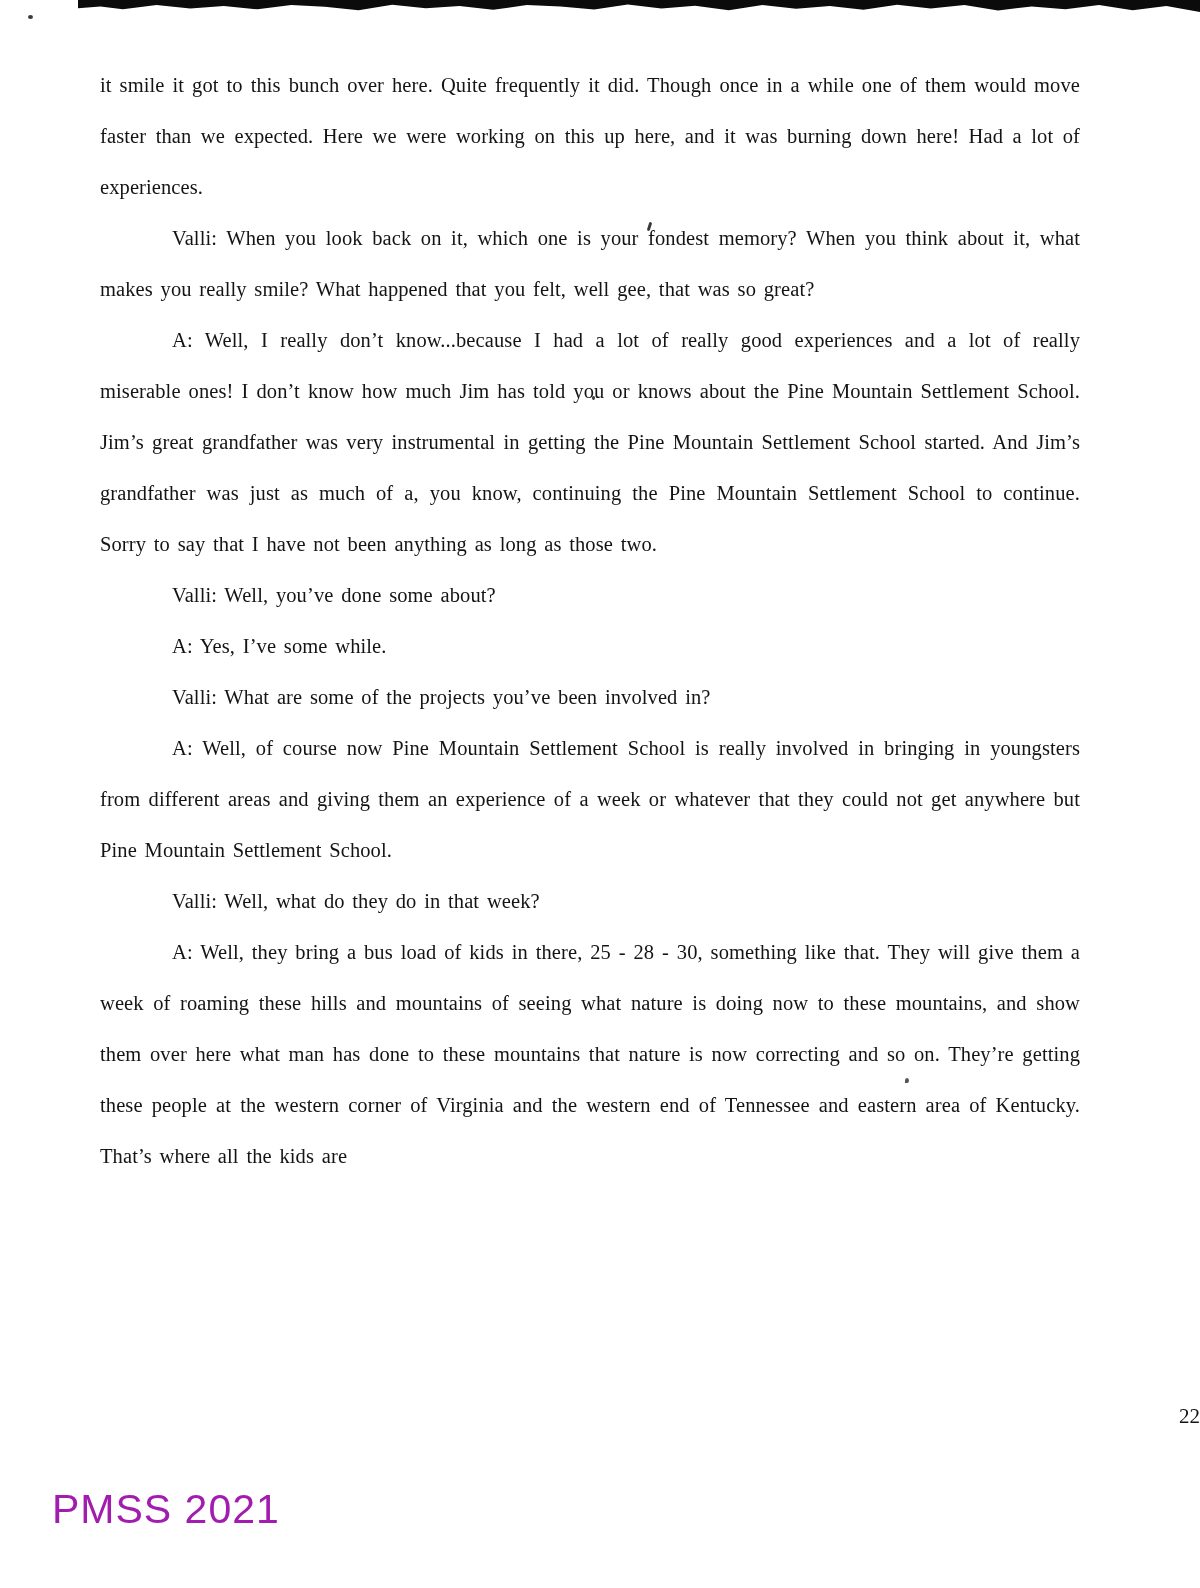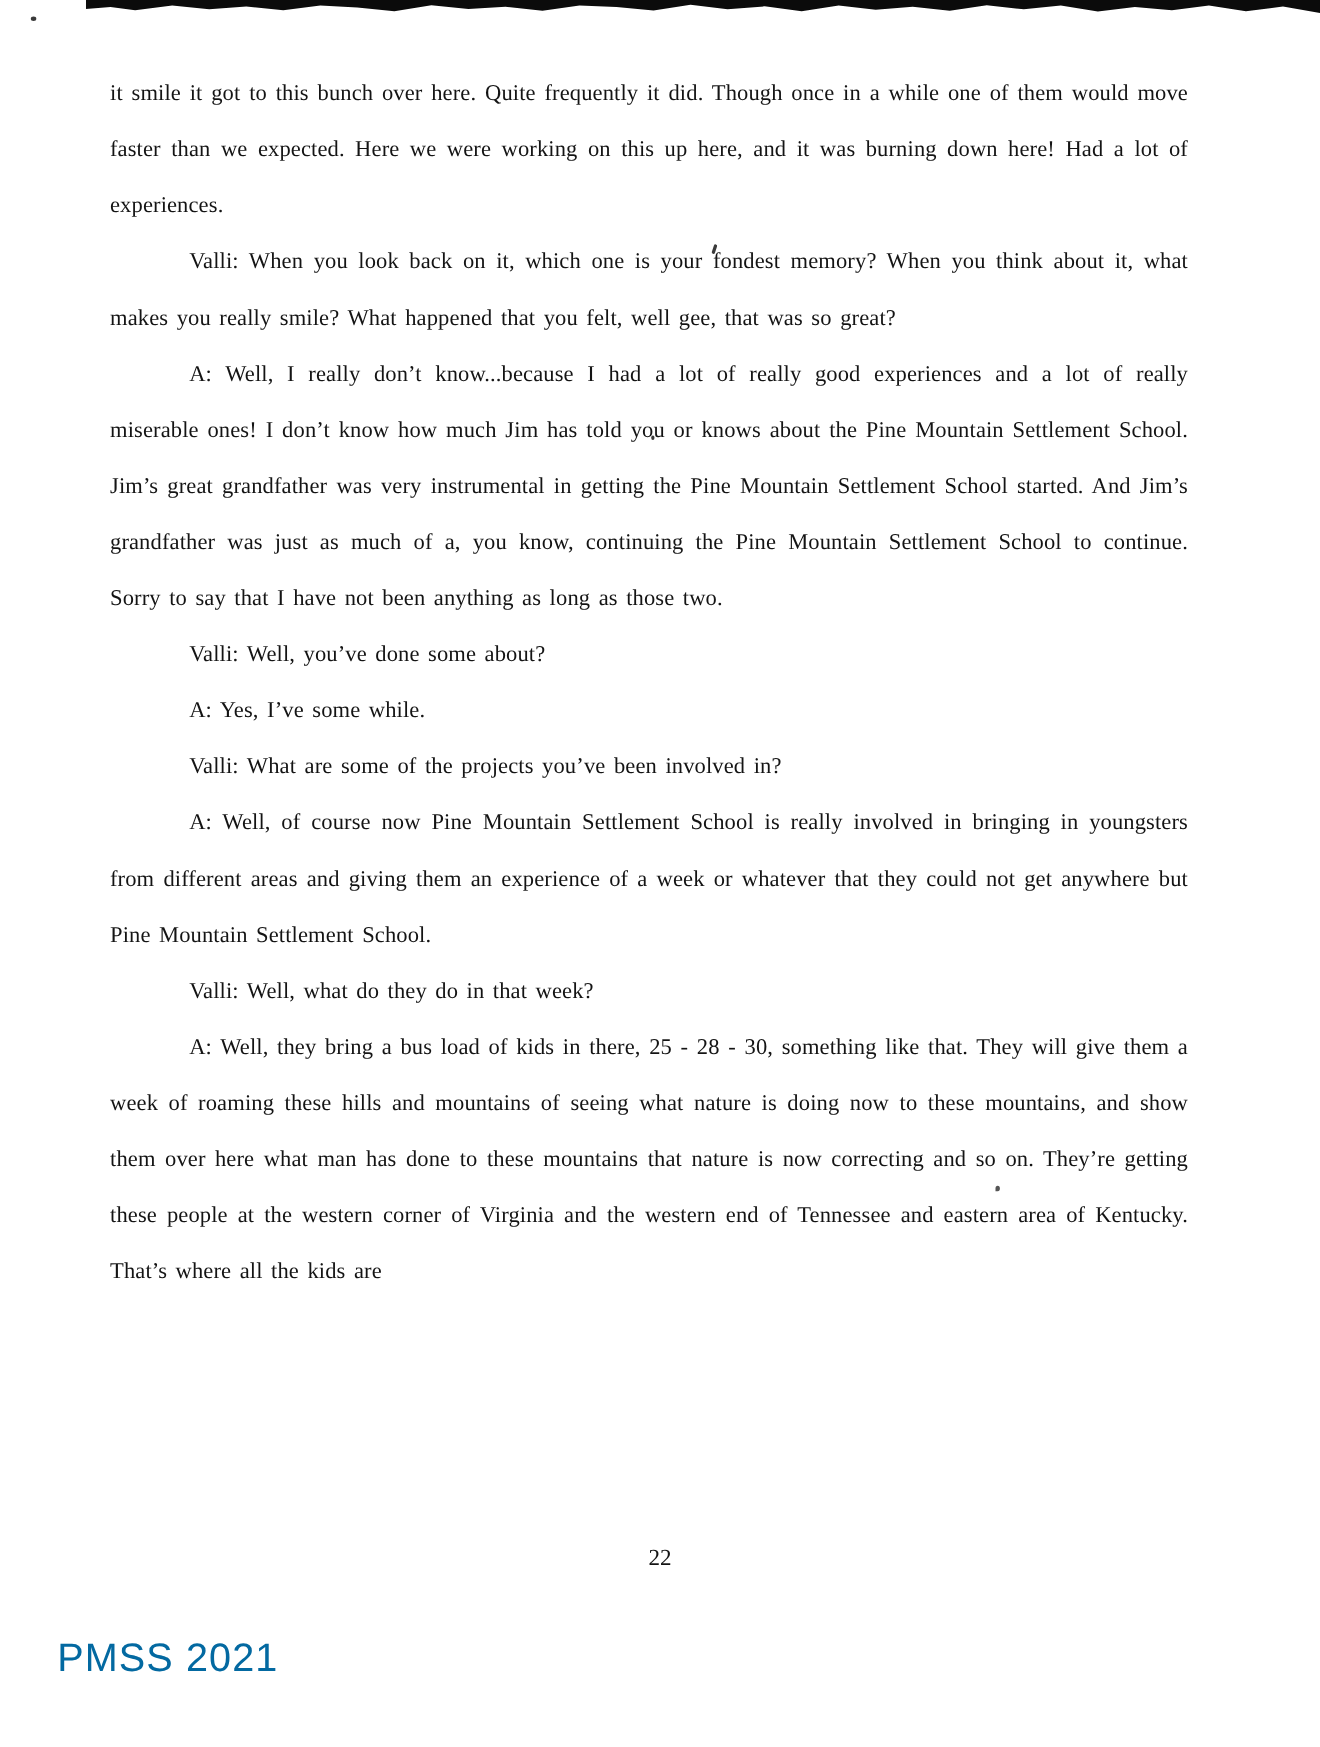--- a/index.html
+++ b/index.html
@@ -53,31 +53,31 @@
     letter-spacing: 0.1px;
   }
   .para { margin: 0; }
   .para.indent { text-indent: 72px; }
 
   .page-number {
     position: absolute;
     top: 1404px;
     left: 0;
     width: 100%;
-    text-align: center;
+    text-align: right;
     font-size: 21px;
     color: #141414;
   }
   .watermark {
     position: absolute;
     left: 52px;
     top: 1486px;
     font-family: "Liberation Sans", sans-serif;
-    font-size: 36px;
-    color: #0369a1;
+    font-size: 41px;
+    color: #a21caf;
     letter-spacing: 1px;
   }
 </style>
 </head>
 <body>
 
 <div class="page">
 
   <div class="scan-strip"></div>
   <div class="speck speck-1"></div>

